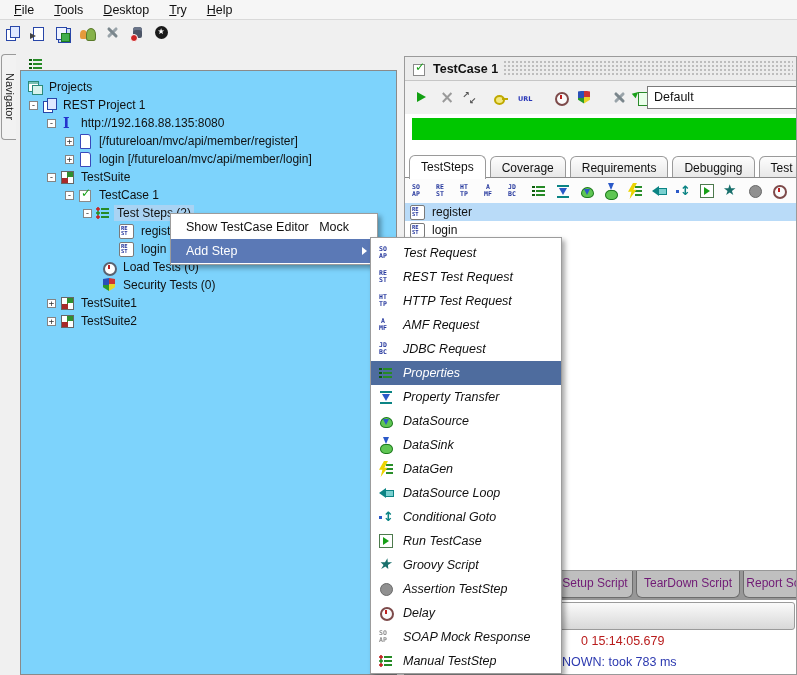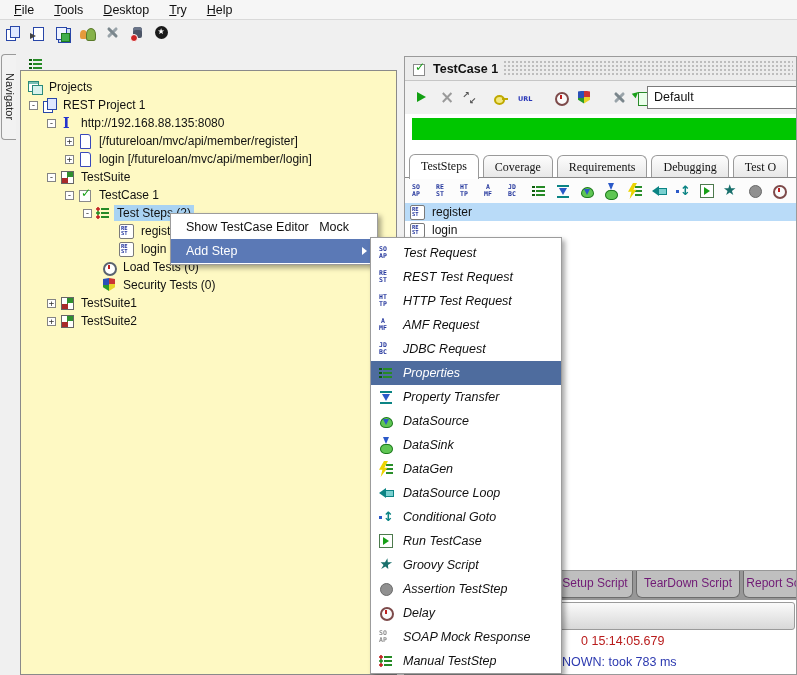--- a/index.html
+++ b/index.html
@@ -17,21 +17,21 @@
   .toolbar-top { position:absolute; left:0; top:20px; right:0; height:26px; background:#f0f0f0;
                  display:flex; align-items:center; padding-left:4px; gap:9px; }
 
   
   .nav-tab { position:absolute; left:1px; top:54px; width:15px; height:86px; background:#f2f2f2;
              border:1px solid #9a9a9a; border-radius:4px 0 0 4px; border-right:none;
              writing-mode:vertical-rl; text-align:center; font-size:11px; color:#222; }
   .nav-panel-icon { position:absolute; left:28px; top:56px; }
 
   
-  .tree-panel { position:absolute; left:20px; top:70px; width:377px; bottom:0; background:#fef9c3;
+  .tree-panel { position:absolute; left:20px; top:70px; width:377px; bottom:0; background:#7dd3fc;
                 border:1px solid #8a8a8a; }
   .trow { position:absolute; left:0; right:1px; height:18px; display:flex; align-items:center; gap:3px; }
   .trow .tlabel { padding:1px 3px; white-space:nowrap; }
   .trow .tlabel.sel { background:var(--tree_selection); }
   .exp { width:9px; height:9px; border:1px solid #848484; background:#fff; font-size:9px;
          line-height:7px; text-align:center; color:#333; flex:none; font-family:"DejaVu Sans Mono",monospace; }
 
   
   .frame { position:absolute; left:404px; top:56px; width:393px; height:619px; background:#fff;
            border:1px solid #9a9a9a; overflow:hidden; }
@@ -39,21 +39,21 @@
               border-bottom:1px solid #c6c6c6; display:flex; align-items:center; padding-left:6px; gap:6px; }
   .tc-title .t { font-weight:bold; font-size:12.5px; }
   .tc-dots { position:absolute; left:98px; top:3px; right:3px; bottom:4px;
              background-image:radial-gradient(#bdbdbd 1px,transparent 1.2px); background-size:4px 4px; }
   .tc-toolbar { position:absolute; left:0; top:24px; right:0; height:33px; background:#f1f1f1;
                 display:flex; align-items:center; }
   .combo { position:absolute; left:242px; top:29px; width:210px; height:23px; background:#fff;
            border:1px solid #7a7a7a; line-height:21px; padding-left:6px; font-size:12.5px; }
   .progress { position:absolute; left:7px; top:61px; right:-2px; height:22px; background:var(--progress_green); }
 
-  .tabs { position:absolute; left:4px; top:94px; right:0; height:27px; display:flex; align-items:flex-end;font-family:Liberation Serif, serif; }
+  .tabs { position:absolute; left:4px; top:94px; right:0; height:27px; display:flex; align-items:flex-end; }
   .tab { border:1px solid #9a9a9a; border-bottom:none; border-radius:6px 6px 0 0;
          padding:4px 11px 4px 11px; background:linear-gradient(#fdfdfd,#e6e6e6); margin-right:4px;
          white-space:nowrap; position:relative; top:1px; }
   .tab.active { background:#fff; z-index:3; padding-bottom:5px; top:1px; }
   .tc-content { position:absolute; left:0; top:120px; right:0; height:393px; background:#fff;
                 border-top:1px solid #8a8a8a; overflow:hidden; }
   .steps-toolbar { display:flex; align-items:center; gap:8px; padding:5px 0 4px 6px; background:#fcfcfc; }
   .step-row { height:18px; display:flex; align-items:center; gap:6px; padding-left:5px; }
   .step-row.sel { background:var(--row_selection); }
 

